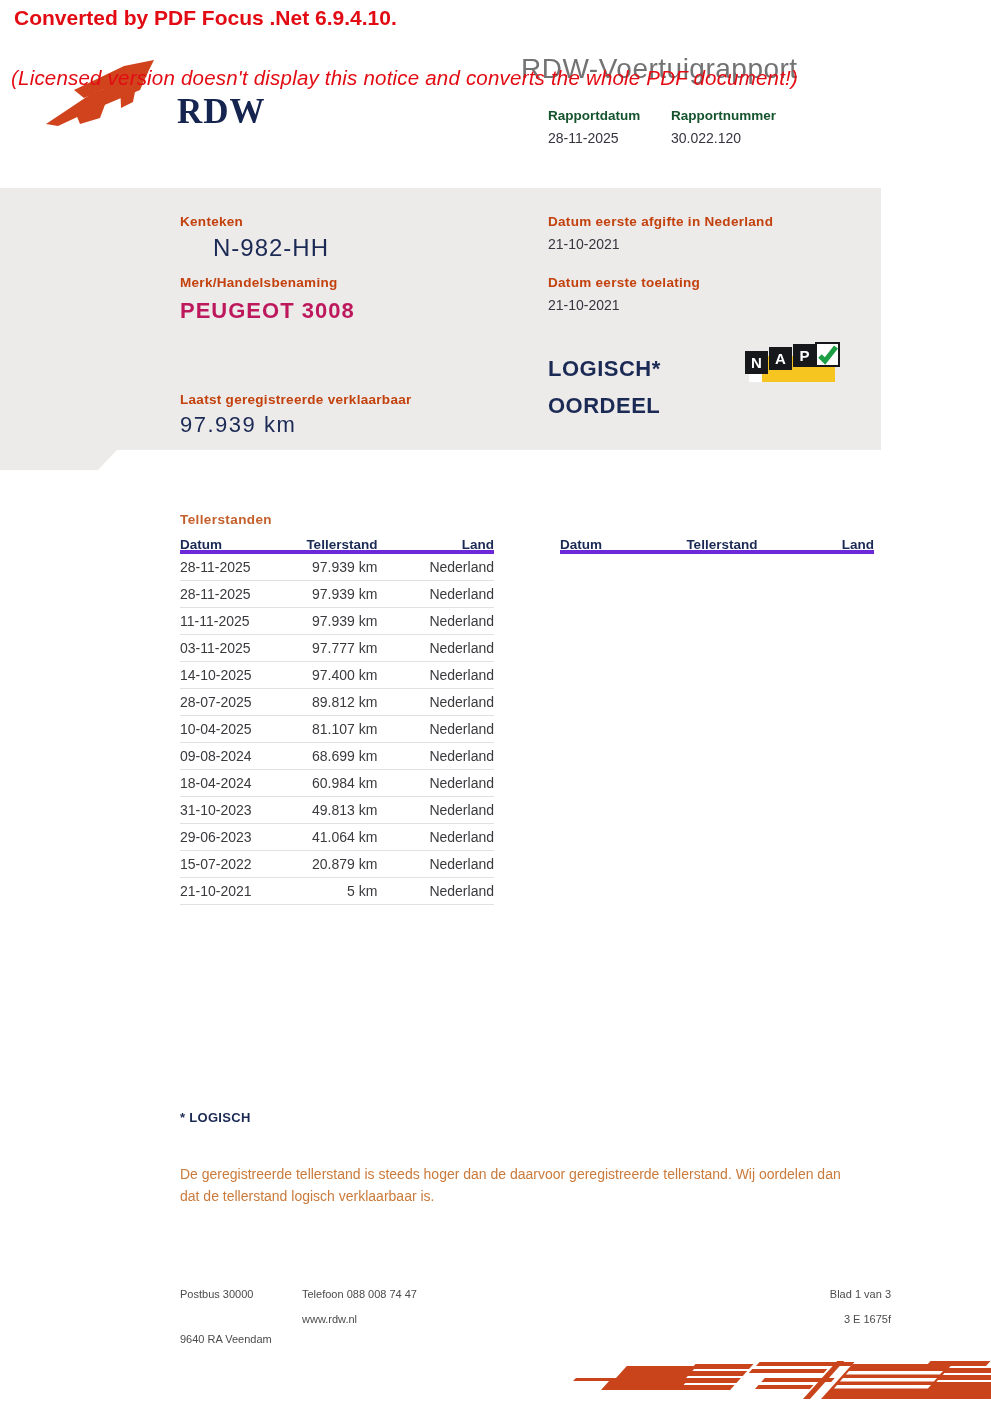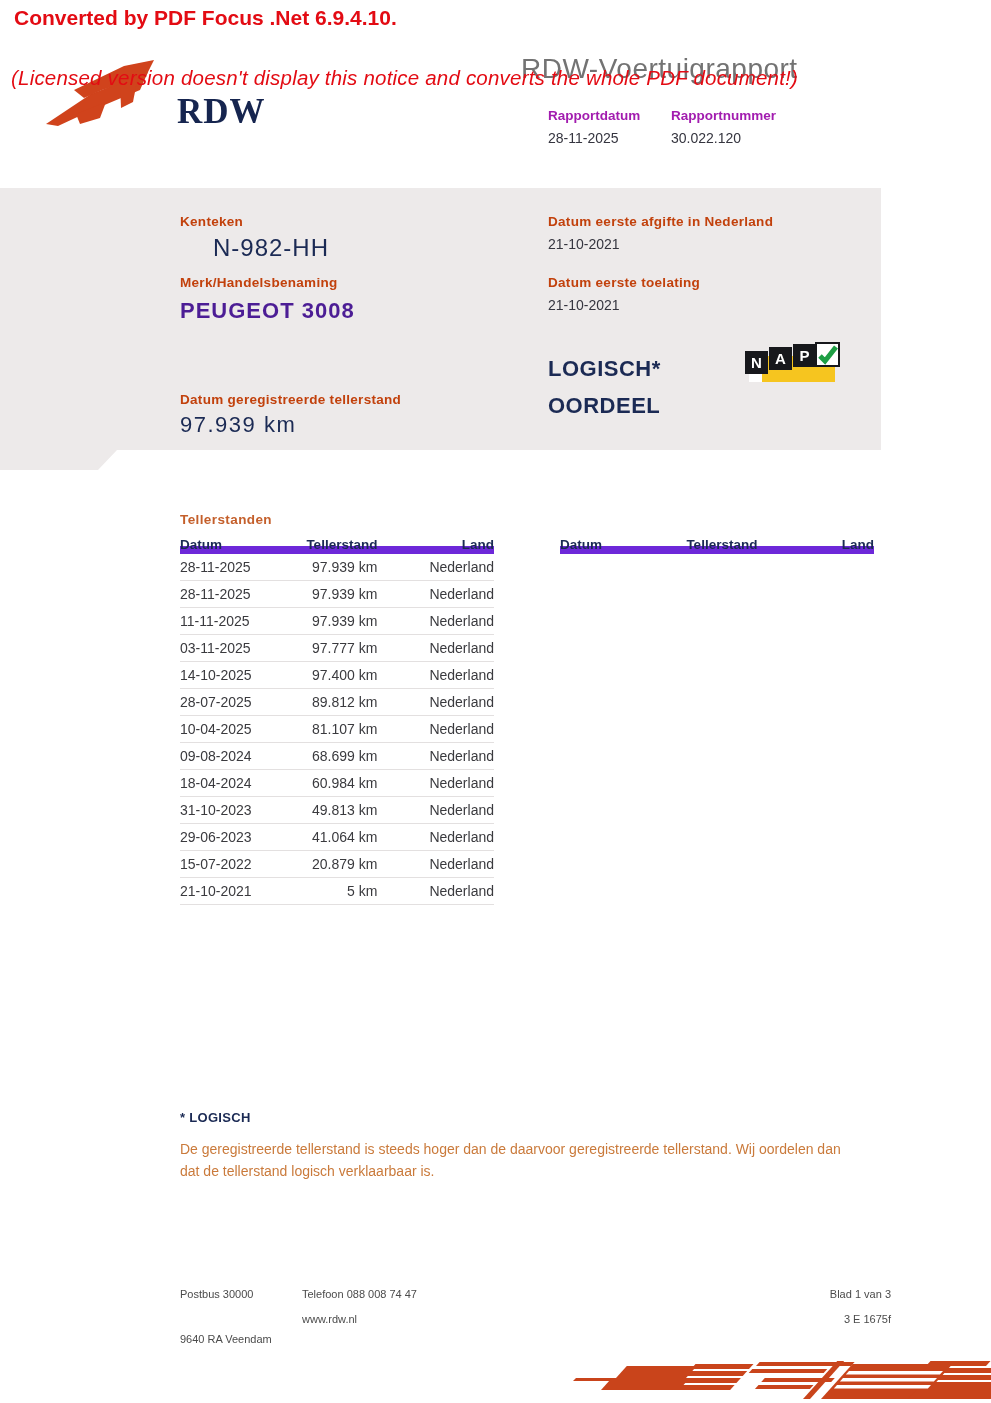--- a/index.html
+++ b/index.html
@@ -9,54 +9,54 @@
   .abs { position:absolute; }
 
   
   .notice1 { left:14px; top:6px; font-size:21px; font-weight:bold; color:#e30b13; white-space:nowrap; z-index:6; }
   .notice2 { left:11px; top:66px; font-size:20.5px; font-style:italic; color:#e30b13; white-space:nowrap; z-index:6; letter-spacing:0.2px; }
 
   
   .rdw-logotype { left:177px; top:44px; font-family:"Liberation Serif", serif; font-weight:bold; font-size:35px; color:#16254f; letter-spacing:1px; z-index:2;margin-top:48px; }
   .swoosh { left:36px; top:56px; z-index:1; }
   .doc-title { left:521px; top:53px; font-size:28px; color:#737373; letter-spacing:0.5px; white-space:nowrap; z-index:1; }
-  .hdr-label { font-size:13.5px; font-weight:bold; color:#a21caf; white-space:nowrap; }
+  .hdr-label { font-size:13.5px; font-weight:bold; color:#14532d; white-space:nowrap; }
   .hdr-value { font-size:14px; color:#35353f; white-space:nowrap; }
 
   
   .summary-box { left:0; top:188px; width:881px; height:282px; background:#edeaea;
     clip-path: polygon(0 0, 100% 0, 100% 262px, 117px 262px, 98px 282px, 0 282px); }
   .field-label { font-size:13.5px; font-weight:bold; color:#c2410c; letter-spacing:0.3px; white-space:nowrap; }
   .field-value-lg { font-size:24px; color:#1b2a54; letter-spacing:1px; white-space:nowrap;margin-left:33px; }
-  .field-value-lgb { font-size:22px; font-weight:bold; color:#4c1d95; letter-spacing:1px; white-space:nowrap; }
+  .field-value-lgb { font-size:22px; font-weight:bold; color:#be185d; letter-spacing:1px; white-space:nowrap; }
   .field-value-km { font-size:22px; color:#1b2a54; letter-spacing:1.5px; white-space:nowrap; }
   .field-value-sm { font-size:14px; color:#35353f; white-space:nowrap; }
   .oordeel { font-size:22px; font-weight:bold; color:#1b2a54; line-height:37px; letter-spacing:0.5px; }
 
   
   .nap { left:744px; top:154px; width:96px; height:44px; }
   .nap-yellow { position:absolute; left:5px; top:14px; width:86px; height:26px; background:#f6c51f; }
   .nap-notch { position:absolute; left:5px; top:28px; width:13px; height:12px; background:#fff; }
   .nap-sq { position:absolute; width:23px; height:23px; background:#17181c; color:#fff; font-weight:bold; font-size:15px; text-align:center; line-height:23px; }
   .nap-check-box { position:absolute; left:71px; top:0; width:25px; height:25px; background:#fff; border:2px solid #17181c; }
 
   
   .section-title { font-size:13.5px; font-weight:bold; color:#c45f2b; letter-spacing:0.4px; white-space:nowrap; }
   .mtable { width:314px; }
-  .mtable .thead { display:flex; height:17px; border-bottom:8px solid #6d28d9; }
+  .mtable .thead { display:flex; height:17px; border-bottom:4px solid #6d28d9; }
   .mtable .th { font-size:13.5px; font-weight:bold; color:#1b2a54; }
   .mtable .row { display:flex; height:27px; align-items:center; border-bottom:1px solid #e3e0e0; }
   .mtable .cell { font-size:14px; color:#3a3a3e; }
   .c0 { width:120px; text-align:left; }
   .c1 { width:88px; text-align:right; }
   .c2 { width:106px; text-align:right;margin-left:16px; }
 
   
   .expl-heading { font-size:13px; font-weight:bold; color:#1b2a54; letter-spacing:0.3px; }
-  .expl-body { font-size:14px; color:#ca7a3b; line-height:22px; }
+  .expl-body { font-size:14px; color:#ca7a3b; line-height:22px;margin-top:25px; }
 
   
   .foot { font-size:11px; color:#4b4b4b; white-space:nowrap; }
   .foot-right { text-align:right; width:191px; }
 </style>
 </head>
 <body>
 
 <div class="page">
 
@@ -77,21 +77,21 @@
   <div class="abs hdr-label" style="left:548px; top:108px;">Rapportdatum</div>
   <div class="abs hdr-label" style="left:671px; top:108px;text-align:right;">Rapportnummer</div>
   <div class="abs hdr-value" style="left:548px; top:130px;">28-11-2025</div>
   <div class="abs hdr-value" style="left:671px; top:130px;">30.022.120</div>
 
   <div class="abs summary-box">
     <div class="abs field-label" style="left:180px; top:26px;">Kenteken</div>
     <div class="abs field-value-lg" style="left:180px; top:46px;">N-982-HH</div>
     <div class="abs field-label" style="left:180px; top:87px;">Merk/Handelsbenaming</div>
     <div class="abs field-value-lgb" style="left:180px; top:110px;">PEUGEOT 3008</div>
-    <div class="abs field-label" style="left:180px; top:204px;">Datum geregistreerde tellerstand</div>
+    <div class="abs field-label" style="left:180px; top:204px;">Laatst geregistreerde verklaarbaar</div>
     <div class="abs field-value-km" style="left:180px; top:224px;">97.939 km</div>
 
     <div class="abs field-label" style="left:548px; top:26px;">Datum eerste afgifte in Nederland</div>
     <div class="abs field-value-sm" style="left:548px; top:48px;">21-10-2021</div>
     <div class="abs field-label" style="left:548px; top:87px;">Datum eerste toelating</div>
     <div class="abs field-value-sm" style="left:548px; top:109px;">21-10-2021</div>
 
     <div class="abs oordeel" style="left:548px; top:162px;">
       <div>LOGISCH*</div>
       <div>OORDEEL</div>

